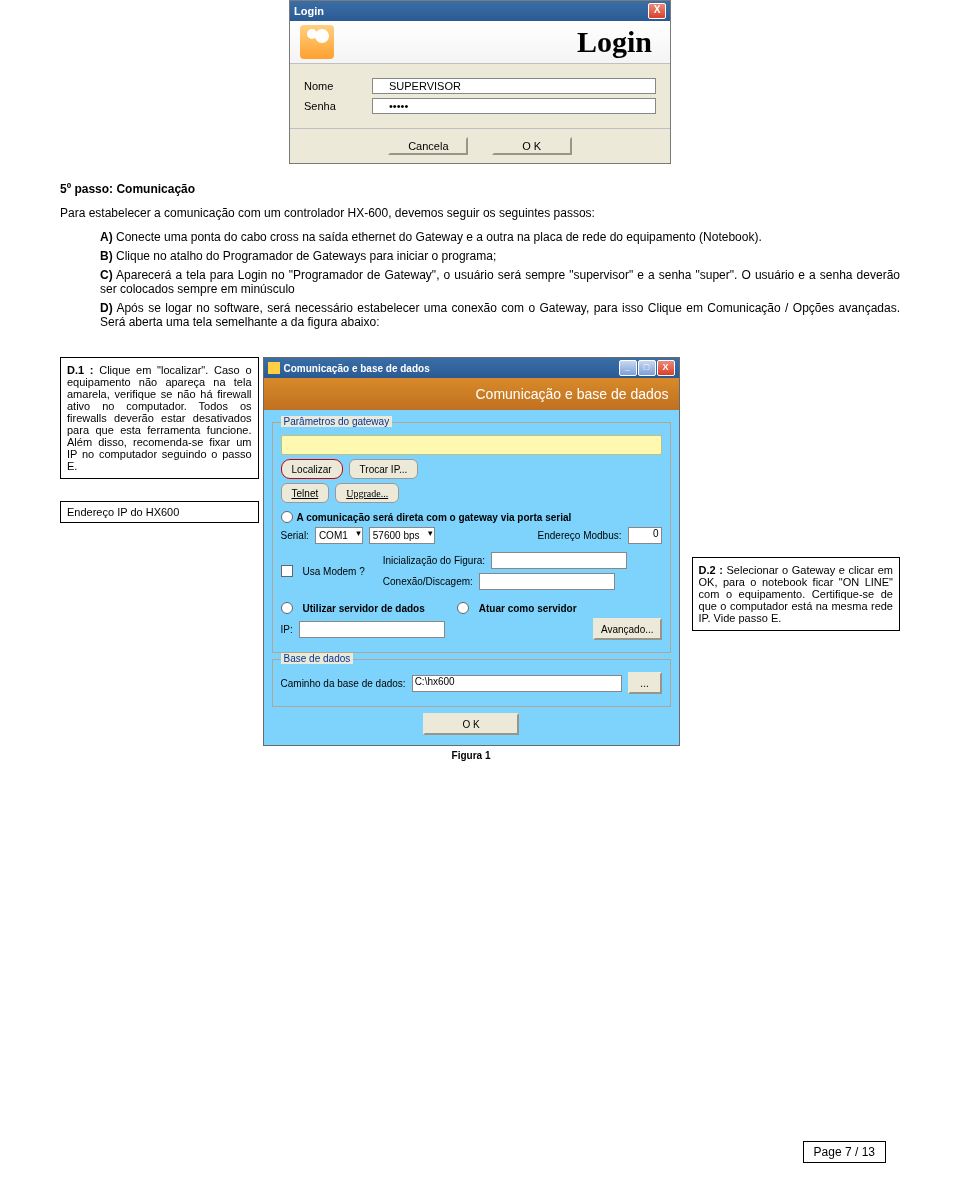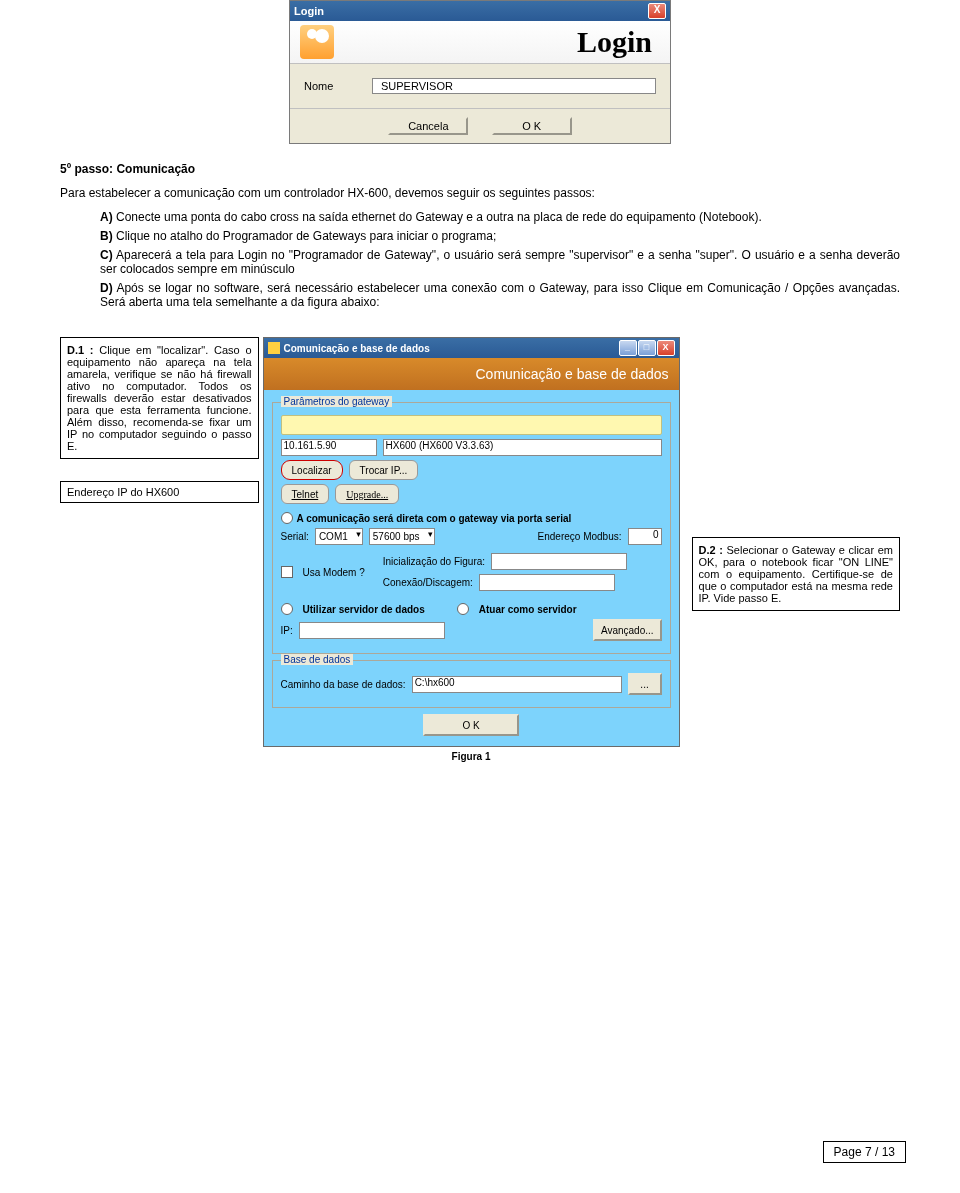--- a/index.html
+++ b/index.html
@@ -9,21 +9,21 @@
   .titlebar-text{flex:1;}
   .close-btn{width:16px;height:14px;background:linear-gradient(#ec8a7a,#d8402a);border:1px solid #fff;border-radius:2px;color:#fff;font-size:10px;line-height:12px;text-align:center;}
   .login-banner{background:linear-gradient(#fff,#f4f4f4);padding:4px 10px;display:flex;align-items:center;border-bottom:1px solid #c0c0c0;}
   .user-ico{width:34px;height:34px;background:linear-gradient(#ffd080,#ffa030);border-radius:4px;margin-right:8px;position:relative;}
   .user-ico:before{content:"";position:absolute;width:10px;height:10px;background:#fff;border-radius:50%;top:4px;left:7px;}
   .user-ico:after{content:"";position:absolute;width:14px;height:14px;background:#fff;border-radius:50%;top:4px;left:15px;}
   .login-big{font-family:"Times New Roman",serif;font-size:30px;font-weight:bold;flex:1;text-align:right;padding-right:8px;}
   .login-fields{padding:10px 14px;border-bottom:1px solid #c0c0c0;}
   .fld-row{display:flex;align-items:center;margin:4px 0;}
   .fld-row label{width:68px;font-size:11px;}
-  .fld-row input{flex:1;border:1px solid #888;font-size:11px;padding:1px 8px;background:#fff;}
+  .fld-row input{flex:1;border:1px solid #888;font-size:11px;padding:1px 16px;background:#fff;}
   .login-buttons{padding:8px;text-align:center;}
   .login-buttons button{width:80px;margin:0 10px;border:2px outset #ece9d8;background:#ece9d8;font-size:11px;padding:1px 0;}
   .cred-block{text-align:center;margin:8px 0 22px 0;}
   .justify{text-align:justify;}
   .lower-area{display:flex;align-items:flex-start;margin-top:28px;}
   .left-notes{width:200px;}
   .notebox{border:1px solid #000;padding:6px;font-size:11px;text-align:justify;}
   .ipbox{border:1px solid #000;padding:4px 6px;font-size:11px;margin-top:22px;}
   .right-notes{width:210px;margin-left:8px;}
   
@@ -43,21 +43,21 @@
   .chk{width:10px;height:10px;border:1px solid #666;background:#fff;margin-right:4px;flex-shrink:0;}
   .inline-input{border:1px solid #888;background:#fff;padding:0 2px;height:15px;}
   .btn{border:2px outset #ece9d8;background:#ece9d8;padding:0 6px;height:18px;font-size:10px;display:inline-flex;align-items:center;}
   .btn.oval{border:1px solid #999;border-radius:6px;padding:0 10px;}
   .btn.circled{border:1px solid #c00;border-radius:9px;}
   .sel{border:1px solid #888;background:#fff;padding:0 14px 0 3px;height:15px;position:relative;display:inline-flex;align-items:center;}
   .sel:after{content:"▾";position:absolute;right:1px;top:0;font-size:9px;}
   .row-gap{display:flex;gap:6px;margin:4px 0;align-items:center;}
   .yellow-strip{background:#fff8b0;border:1px solid #c0c080;height:18px;margin:4px 0;border-radius:2px;}
   .figcap{text-align:center;font-weight:bold;font-size:10px;margin-top:4px;}
-  .pagenum{position:absolute;right:54px;bottom:30px;border:1px solid #000;padding:3px 10px;font-size:12px;text-align:right;}
+  .pagenum{position:absolute;right:74px;bottom:30px;border:1px solid #000;padding:3px 10px;font-size:12px;text-align:right;}
   .page-wrap{position:relative;min-height:1193px;}
   b{font-weight:bold;}
 </style>
 </head>
 <body>
 <div class="page-wrap">
 
 <div class="page">
 
   <div class="login-dialog">
@@ -66,20 +66,24 @@
       <span class="close-btn">X</span>
     </div>
     <div class="login-banner">
       <div class="user-ico"></div>
       <div class="login-big">Login</div>
     </div>
     <div class="login-fields">
       <div class="fld-row">
         <label>Nome</label>
         <input type="text" value="SUPERVISOR" style="">
+      </div>
+      <div class="fld-row">
+        <label>Senha</label>
+        <input type="text" value="•••••" style="">
       </div>
     </div>
     <div class="login-buttons">
       <button>Cancela</button>
       <button>O K</button>
     </div>
   </div>
 
 
   <div style="font-weight:bold;margin-bottom:10px;">
@@ -113,24 +117,20 @@
             <span>□</span>
             <span class="red">X</span>
           </span>
         </div>
         <div class="comm-banner">Comunicação e base de dados</div>
         <div class="comm-body">
           <div class="fieldset">
             <span class="legend">Parâmetros do gateway</span>
             <div class="yellow-strip"></div>
             <div class="row-gap">
-              <span class="inline-input" style="width:90px;">10.161.5.90</span>
-              <span class="inline-input" style="flex:1;">HX600 (HX600 V3.3.63)</span>
-            </div>
-            <div class="row-gap">
               <span class="btn oval circled">Localizar</span>
               <span class="btn oval">Trocar IP...</span>
             </div>
             <div class="row-gap">
               <span class="btn oval" style="text-decoration:underline;">Telnet</span>
               <span class="btn oval" style="text-decoration:underline;font-family:Liberation Serif, serif;">Upgrade...</span>
             </div>
             <div class="radio-row" style="margin-top:8px;">
               <span class="radio"></span>
               <b><span>A comunicação será direta com o gateway via porta serial</span></b>

